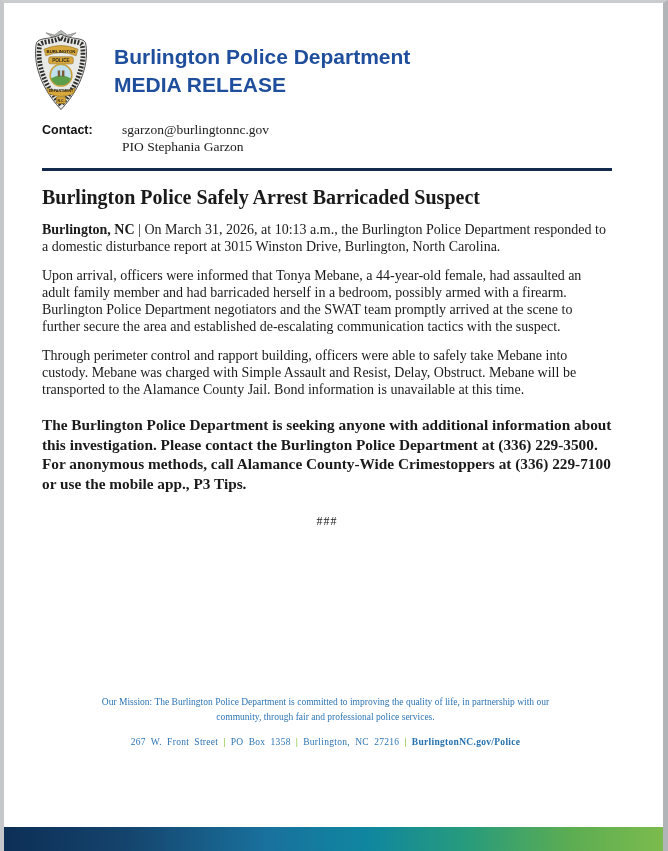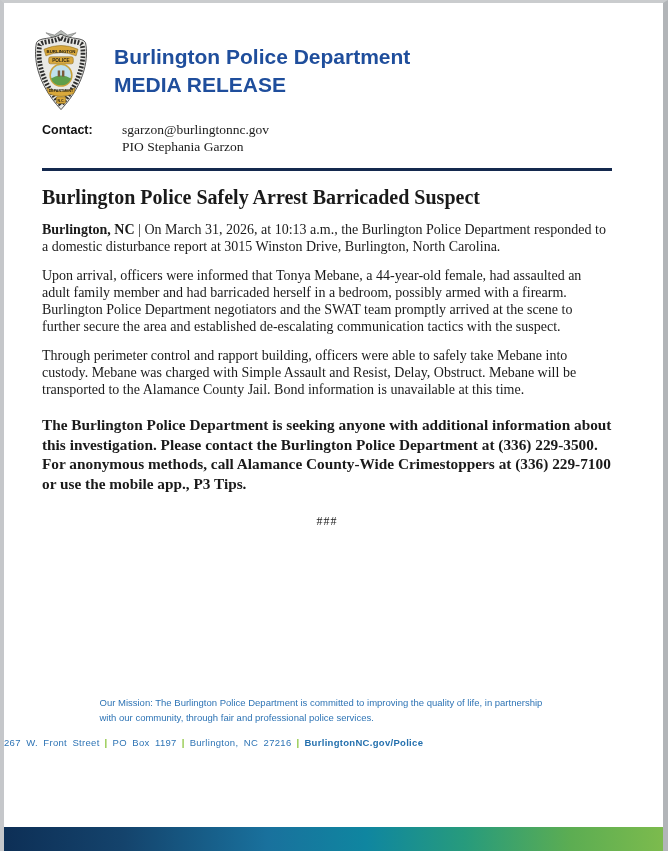--- a/index.html
+++ b/index.html
@@ -36,21 +36,21 @@
   .contact-vals  { font-size: 13.5px; line-height: 17px; }
   .contact-phone { margin-top: 5px; }
   
   .rule { margin-top: 13px; height: 3px; background: #14294E; border: none; }
   
   .doc-title { margin-top: 15px; text-align: left; font-weight: bold; font-size: 20px; }
   .body-p { margin-top: 12px; font-size: 14px; line-height: 17px; text-align: left; }
   .cta { margin-top: 17px; font-weight: bold; font-size: 15.3px; line-height: 19.5px; }
   .end-mark { margin-top: 21px; text-align: center; font-size: 12px; letter-spacing: 1px; }
   
-  .footer { position: absolute; top: 692px; left: 0; right: 16px; font-family: Liberation Sans, sans-serif; }
+  .footer { position: absolute; top: 692px; left: 0; right: 16px; text-align: center; font-family: Liberation Serif, serif; }
   .mission { width: 452px; margin: 0 auto; font-size: 9.5px; line-height: 15px; color: #2E74B5; }
   .address { margin-top: 12px; font-size: 9.5px; color: #2E74B5; word-spacing: 2.5px; letter-spacing: 0.3px; }
   .address .pipe { color: #8DC63F; margin: 0 5px; font-weight: bold; }
   .address .website { font-weight: bold; color: #2470AE; }
   
   .gradient-bar {
     position: absolute; top: 824px; left: 0; right: 0; height: 24px;
     background: linear-gradient(90deg, #0d2f56 0%, #14436c 18%, #19719d 40%, #0f86a0 55%, #279b7c 70%, #5cad52 86%, #7cbb4d 100%);
   }
   
@@ -109,18 +109,18 @@
     <p class="body-p">Through perimeter control and rapport building, officers were able to safely take Mebane into custody. Mebane was charged with Simple Assault and Resist, Delay, Obstruct. Mebane will be transported to the Alamance County Jail. Bond information is unavailable at this time.</p>
 
     <p class="body-p cta">The Burlington Police Department is seeking anyone with additional information about this investigation. Please contact the Burlington Police Department at (336) 229-3500. For anonymous methods, call Alamance County-Wide Crimestoppers at (336) 229-7100 or use the mobile app., P3 Tips.</p>
 
     <div class="end-mark">###</div>
   </div>
 
   <div class="footer">
     <div class="mission">Our Mission: The Burlington Police Department is committed to improving the quality of life, in partnership with our community, through fair and professional police services.</div>
     <div class="address">
-      <span>267 W. Front Street</span><span class="pipe">|</span><span>PO Box 1197</span><span class="pipe">|</span><span>Burlington, NC  27216</span><span class="pipe">|</span><span class="website">BurlingtonNC.gov/Police</span>
+      <span>267 W. Front Street</span><span class="pipe">|</span><span>PO Box 1358</span><span class="pipe">|</span><span>Burlington, NC  27216</span><span class="pipe">|</span><span class="website">BurlingtonNC.gov/Police</span>
     </div>
   </div>
 
   <div class="gradient-bar"></div>
 </div>
 
 </body></html>

